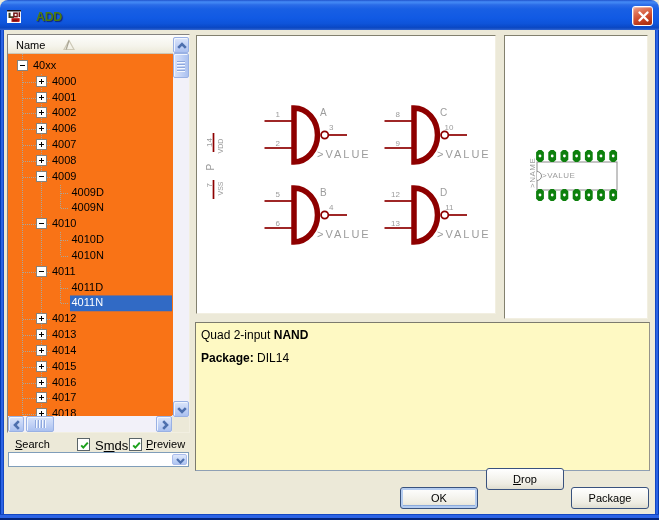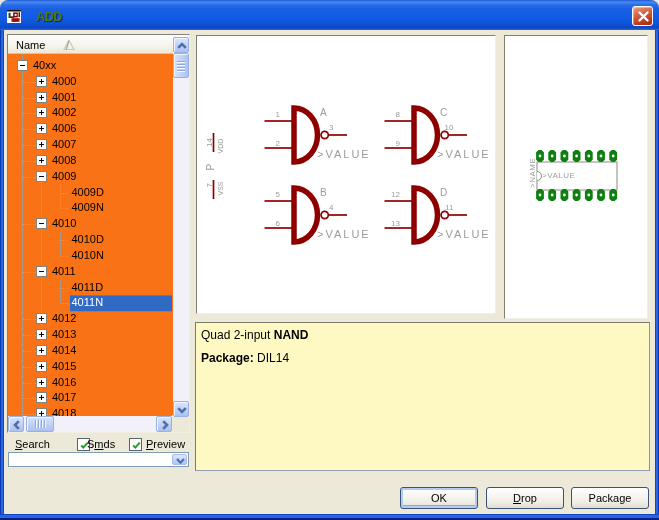--- a/index.html
+++ b/index.html
@@ -346,30 +346,30 @@
   <div style="top:5px">Quad 2-input <b>NAND</b></div>
   <div style="top:28px"><b>Package:</b> DIL14</div>
 </div>
 
 <div class="abs" id="searchrow"><span style="text-decoration:underline">S</span>earch</div>
 <div class="abs cb" style="left:77px; top:438px">
     <svg style="position:absolute;left:1px;top:1px" width="11" height="11" viewBox="0 0 11 11">
       <path d="M2.2 5.4 L4.3 7.6 L8.8 2.6" fill="none" stroke="#1da11d" stroke-width="2"></path>
     </svg>
   </div>
-<div class="abs" style="left:87px; top:438px; font-size:11px">S<span style="text-decoration:underline">m</span>ds</div>
+<div class="abs" style="left:95px; top:438px; font-size:13px">S<span style="text-decoration:underline">m</span>ds</div>
 <div class="abs cb" style="left:129px; top:438px">
     <svg style="position:absolute;left:1px;top:1px" width="11" height="11" viewBox="0 0 11 11">
       <path d="M2.2 5.4 L4.3 7.6 L8.8 2.6" fill="none" stroke="#1da11d" stroke-width="2"></path>
     </svg>
   </div>
 <div class="abs" style="left:146px; top:438px; font-size:11px"><span style="text-decoration:underline">P</span>review</div>
 <div class="abs" id="combo">
     <div class="drop">
       <svg style="position:absolute;left:2px;top:2px" width="11" height="8" viewBox="0 0 11 8">
         <path d="M2 2 L5.5 5.7 L9 2" fill="none" stroke="#4d6fae" stroke-width="2.2"></path>
       </svg>
     </div>
   </div>
 
 <div class="abs btn focus" style="left:400px; top:487px">OK</div>
-<div class="abs btn" style="left:486px; top:487px"><span style="text-decoration:underline">D</span>rop</div>
+<div class="abs btn" style="left:486px; top:468px"><span style="text-decoration:underline">D</span>rop</div>
 <div class="abs btn" style="left:571px; top:487px">Package</div>
 
 </body></html>

